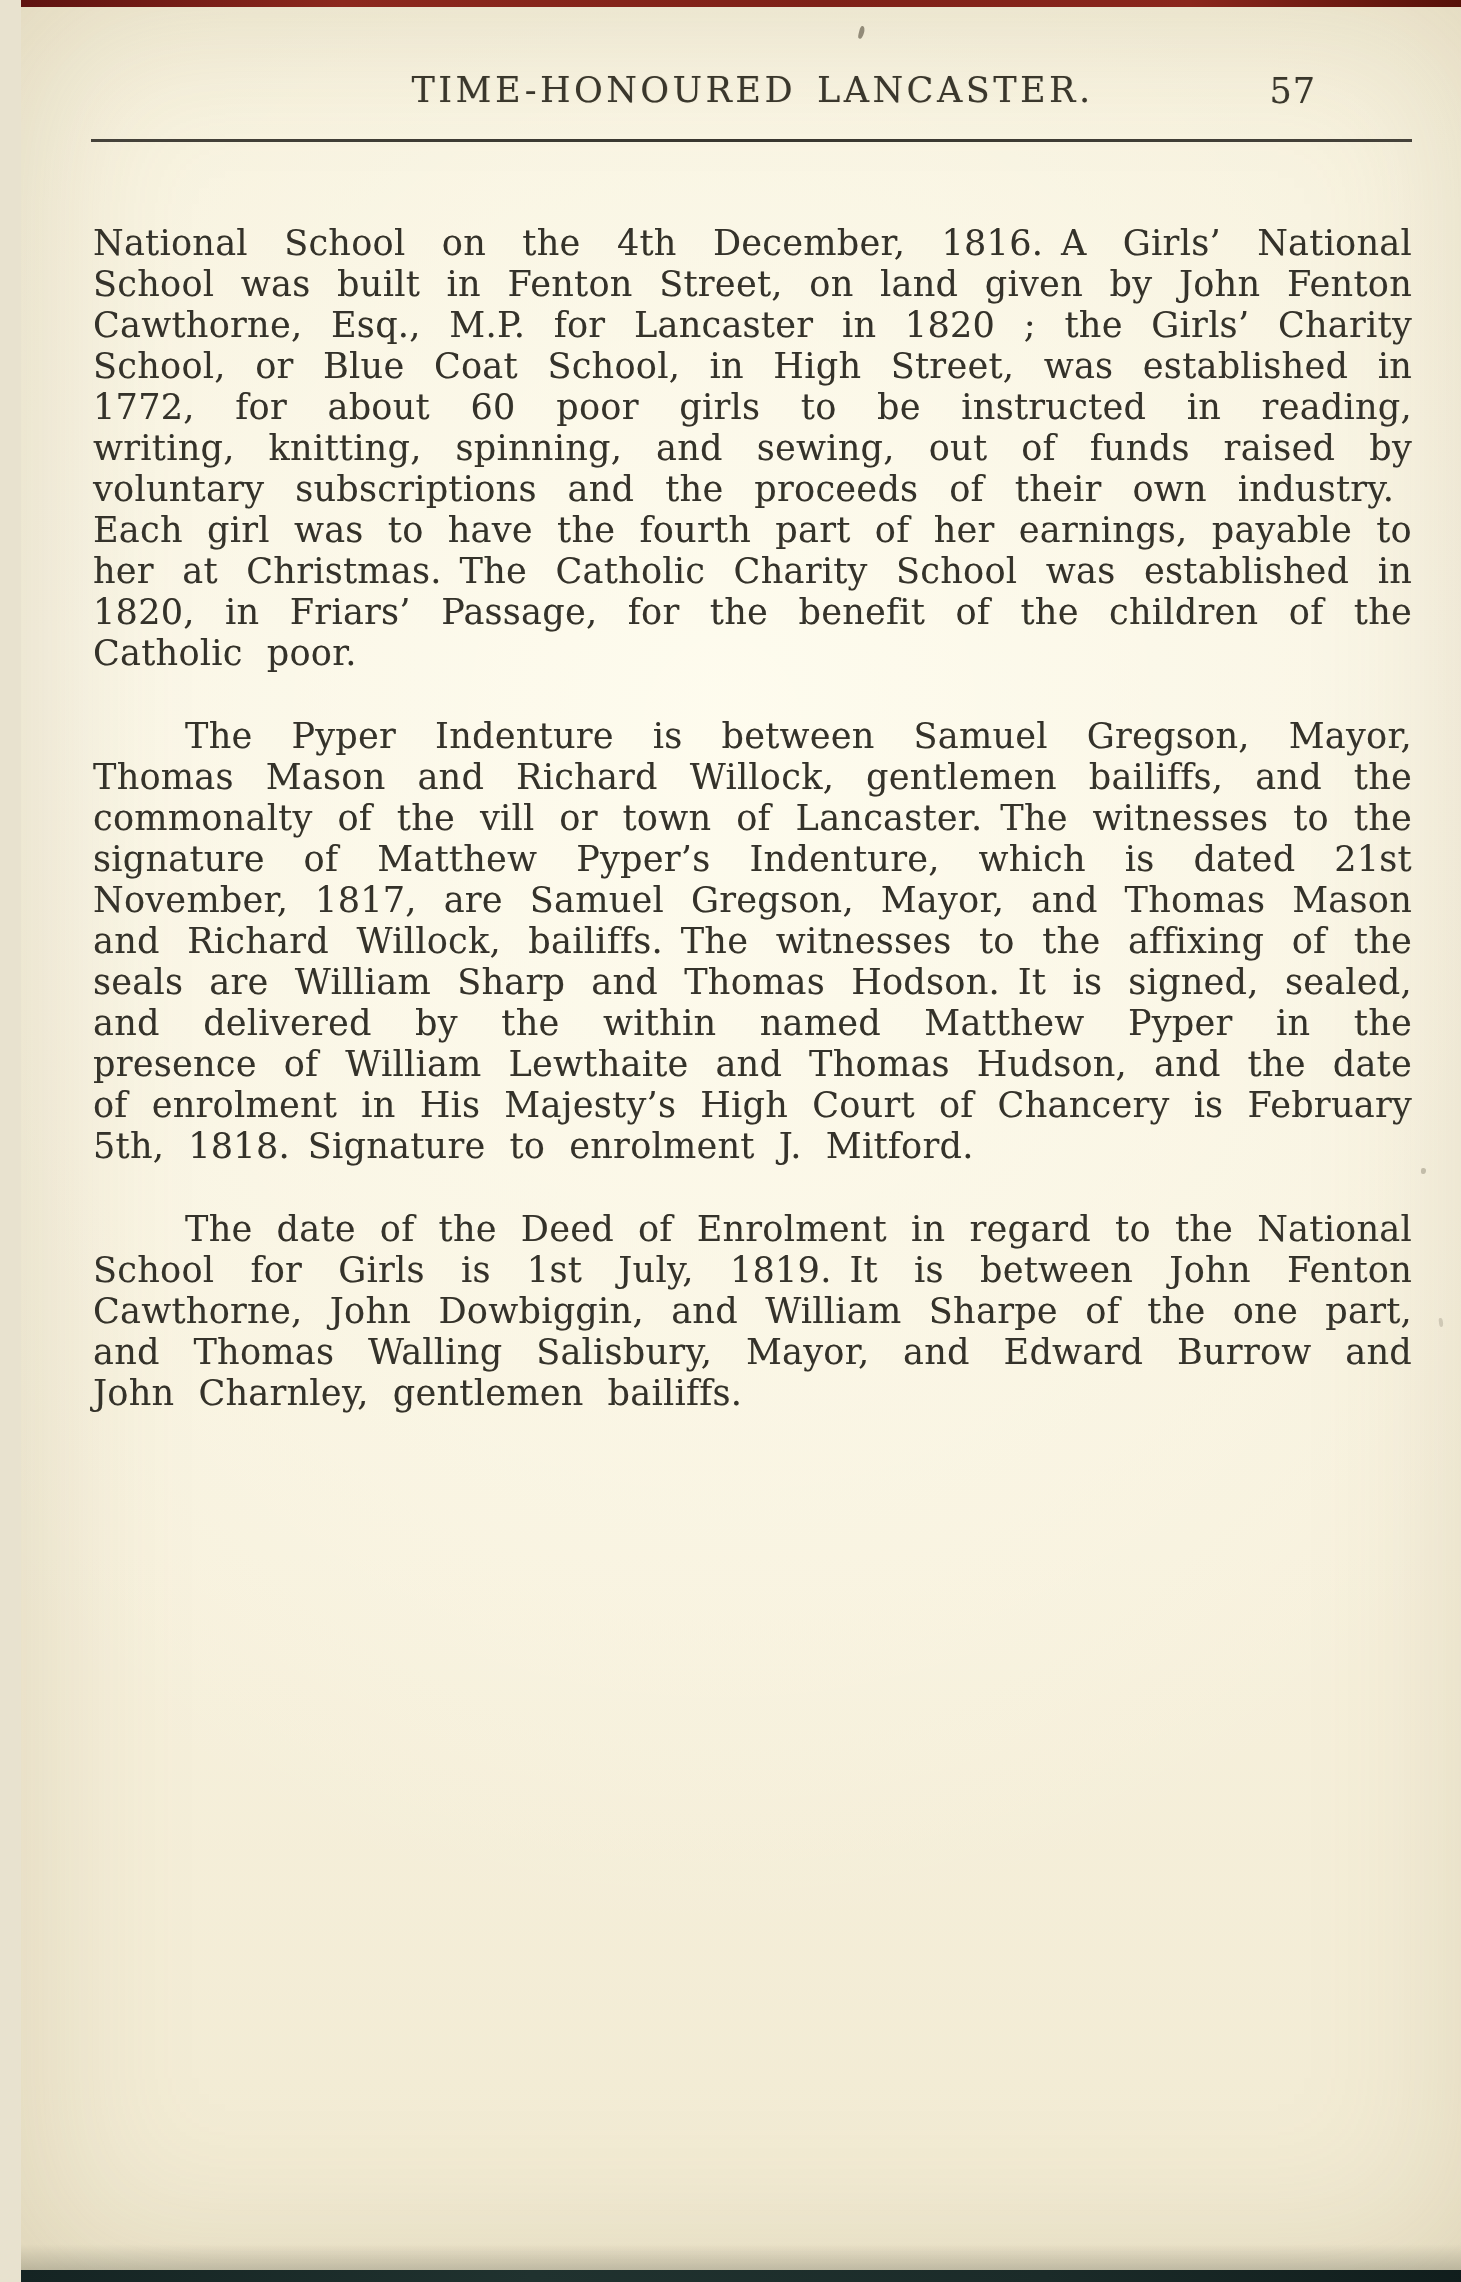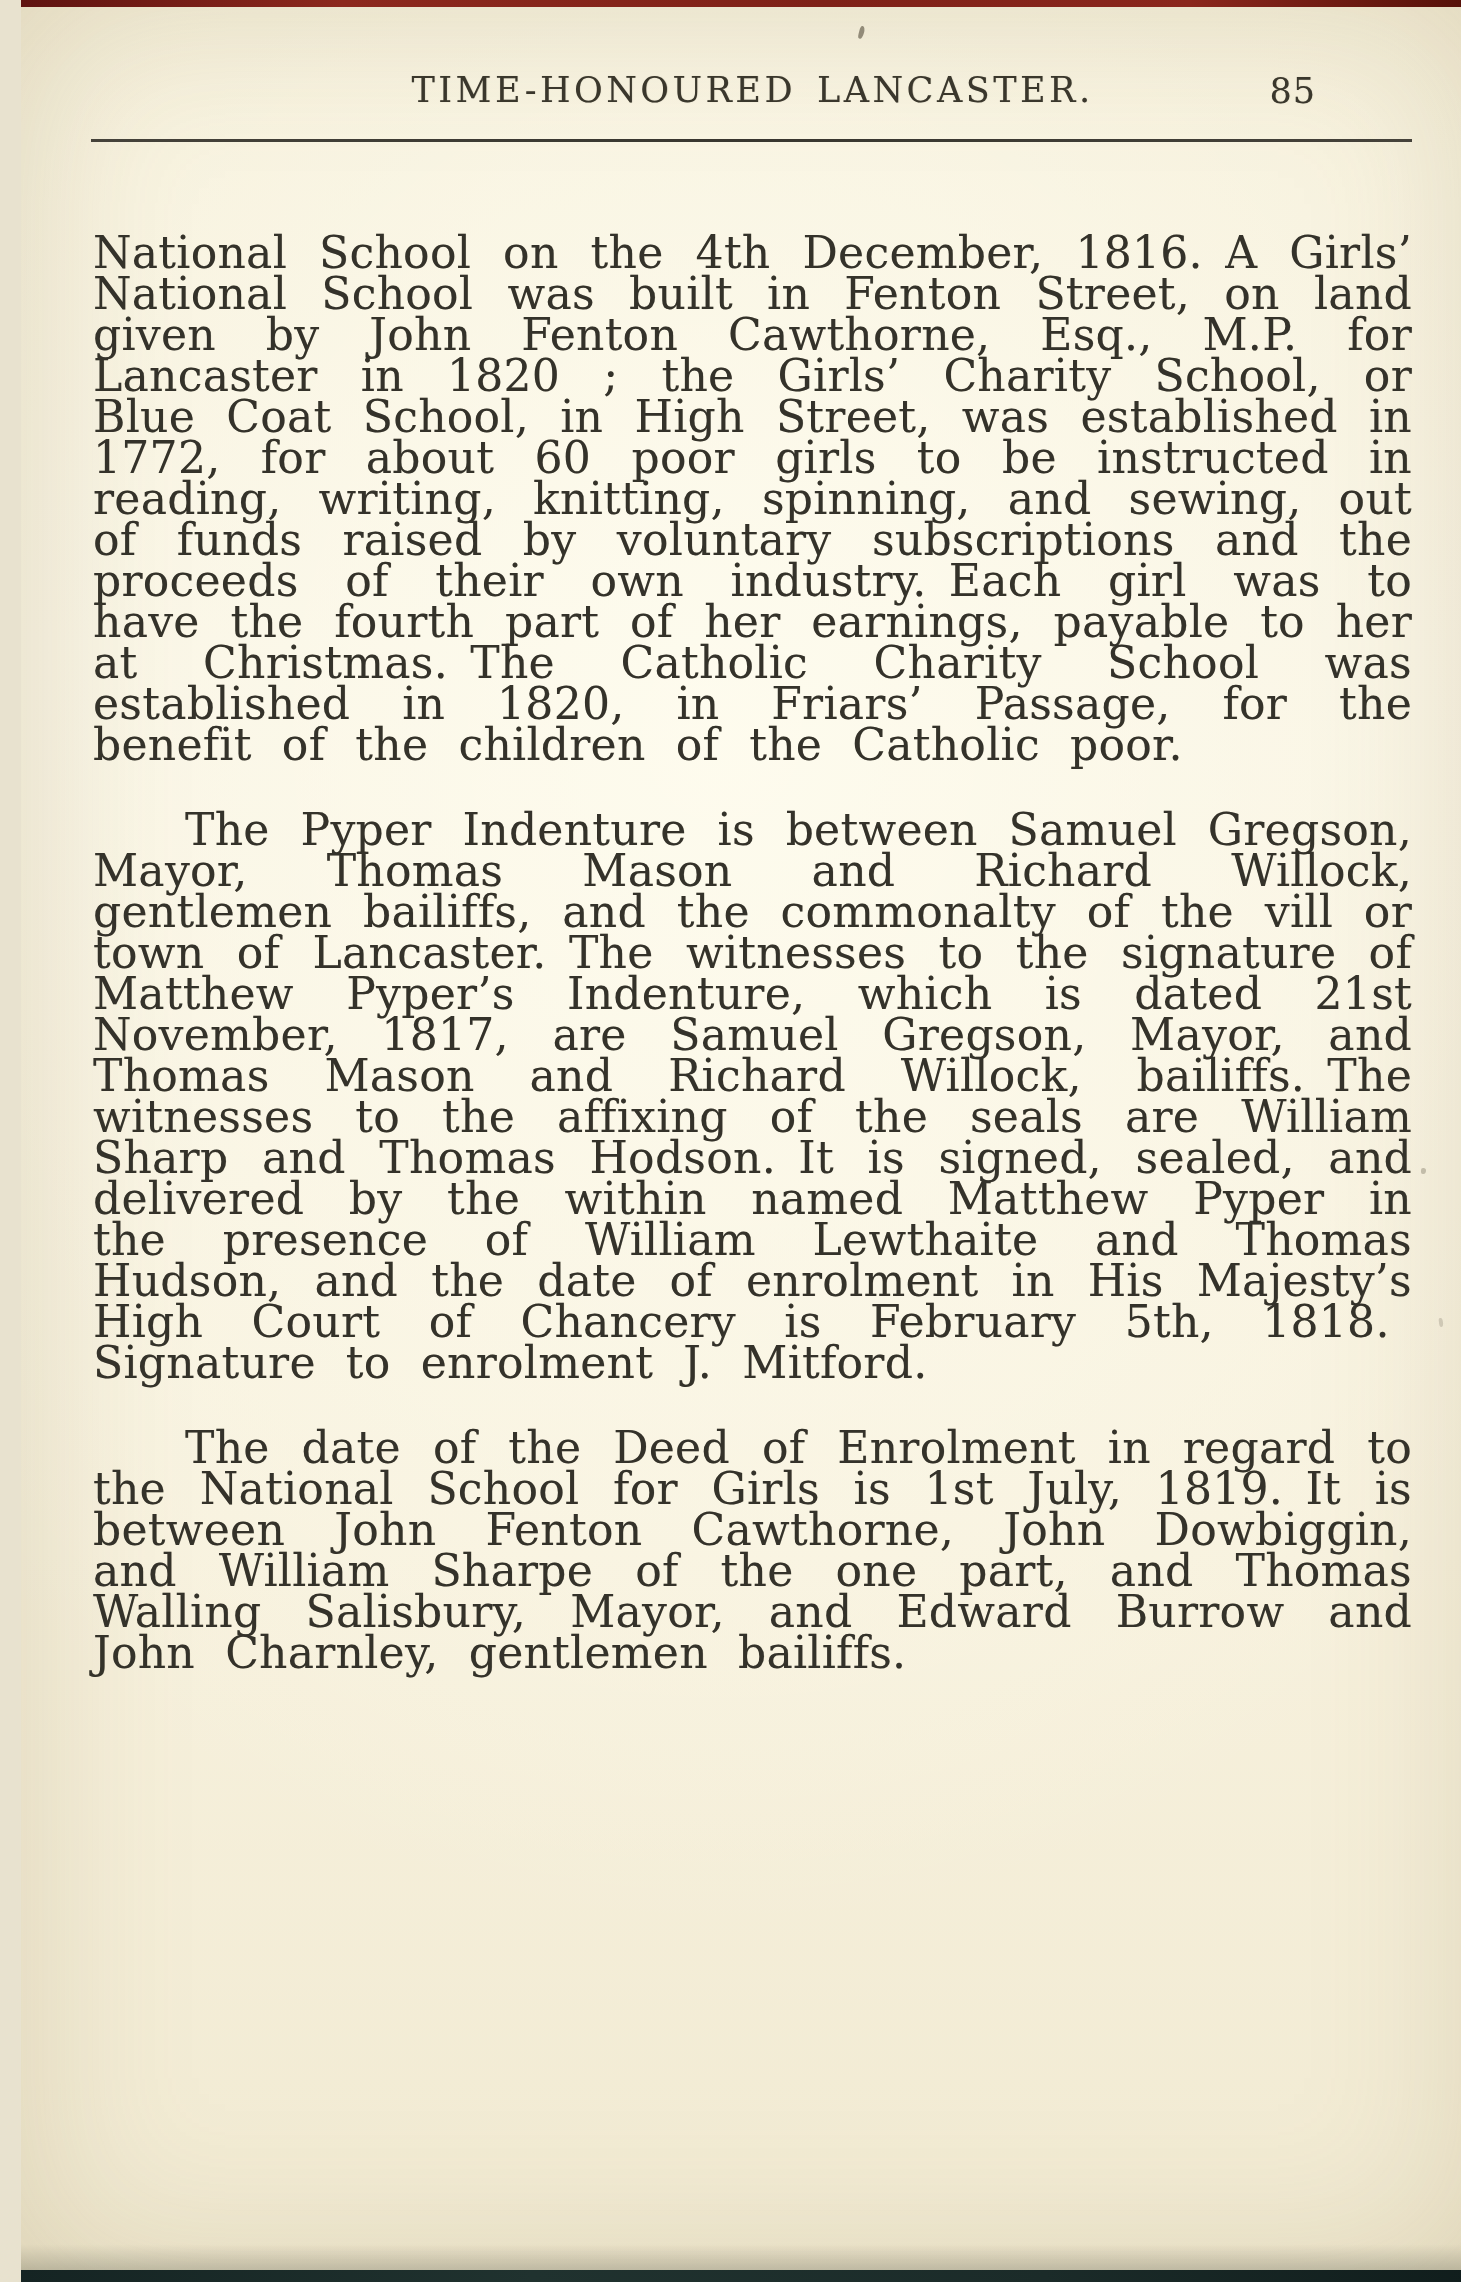--- a/index.html
+++ b/index.html
@@ -73,21 +73,21 @@
     height: 3px;
     background: linear-gradient(90deg, #45423a 0%, #38362f 50%, #45423a 100%);
   }
   .body-text {
     position: absolute;
     top: 188px;
     left: 72px;
     right: 70px;
   }
   .para {
-    font-size: 44px;
+    font-size: 35px;
     line-height: 41px;
     text-align: justify;
     word-spacing: 0.36em;
     letter-spacing: 0.3px;
     text-shadow: 0.25px 0.35px 0.6px rgba(58, 52, 35, 0.30);
   }
   .para + .para {
     margin-top: 42px;
   }
   .para.indented {
@@ -108,21 +108,21 @@
 <div class="page">
 
   <div class="edge-top"></div>
 
   <div class="speck speck-a"></div>
   <div class="speck speck-b"></div>
   <div class="speck speck-c"></div>
 
   <header class="running-head">
     <span class="running-title">TIME-HONOURED LANCASTER.</span>
-    <span class="folio">85</span>
+    <span class="folio">57</span>
   </header>
 
   <div class="head-rule"></div>
 
   <main class="body-text">
     <p class="para">National School on the 4th December, 1816. A Girls’ National School was built in Fenton Street, on land given by John Fenton Cawthorne, Esq., M.P. for Lancaster in 1820 ; the Girls’ Charity School, or Blue Coat School, in High Street, was established in 1772, for about 60 poor girls to be instructed in reading, writing, knitting, spinning, and sewing, out of funds raised by voluntary subscriptions and the proceeds of their own industry. Each girl was to have the fourth part of her earnings, payable to her at Christmas. The Catholic Charity School was established in 1820, in Friars’ Passage, for the benefit of the children of the Catholic poor.</p>
     <p class="para indented">The Pyper Indenture is between Samuel Gregson, Mayor, Thomas Mason and Richard Willock, gentlemen bailiffs, and the commonalty of the vill or town of Lancaster. The witnesses to the signature of Matthew Pyper’s Indenture, which is dated 21st November, 1817, are Samuel Gregson, Mayor, and Thomas Mason and Richard Willock, bailiffs. The witnesses to the affixing of the seals are William Sharp and Thomas Hodson. It is signed, sealed, and delivered by the within named Matthew Pyper in the presence of William Lewthaite and Thomas Hudson, and the date of enrolment in His Majesty’s High Court of Chancery is February 5th, 1818. Signature to enrolment J. Mitford.</p>
     <p class="para indented">The date of the Deed of Enrolment in regard to the National School for Girls is 1st July, 1819. It is between John Fenton Cawthorne, John Dowbiggin, and William Sharpe of the one part, and Thomas Walling Salisbury, Mayor, and Edward Burrow and John Charnley, gentlemen bailiffs.</p>
   </main>
 

